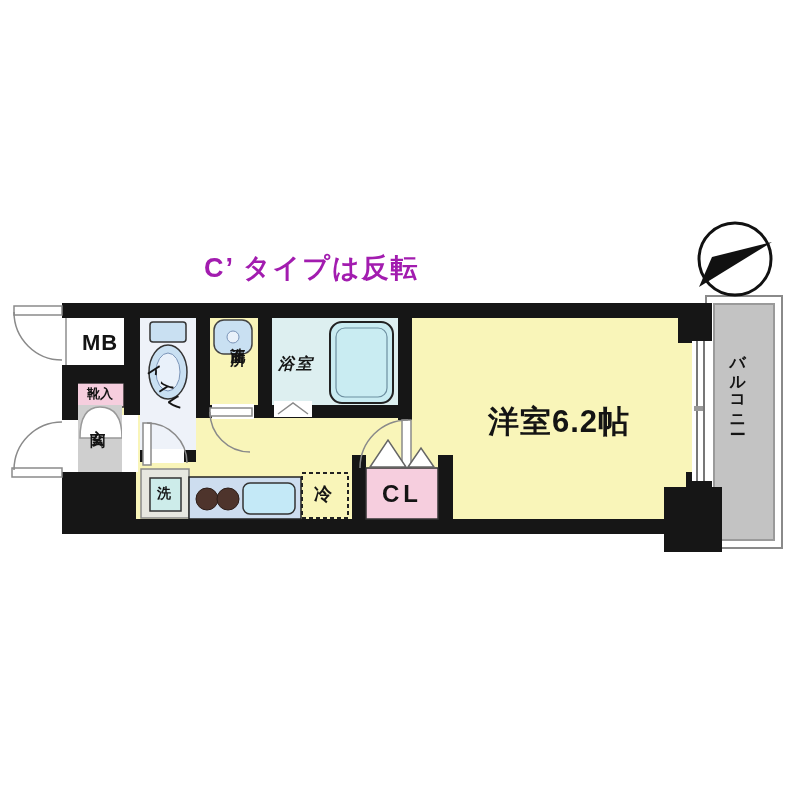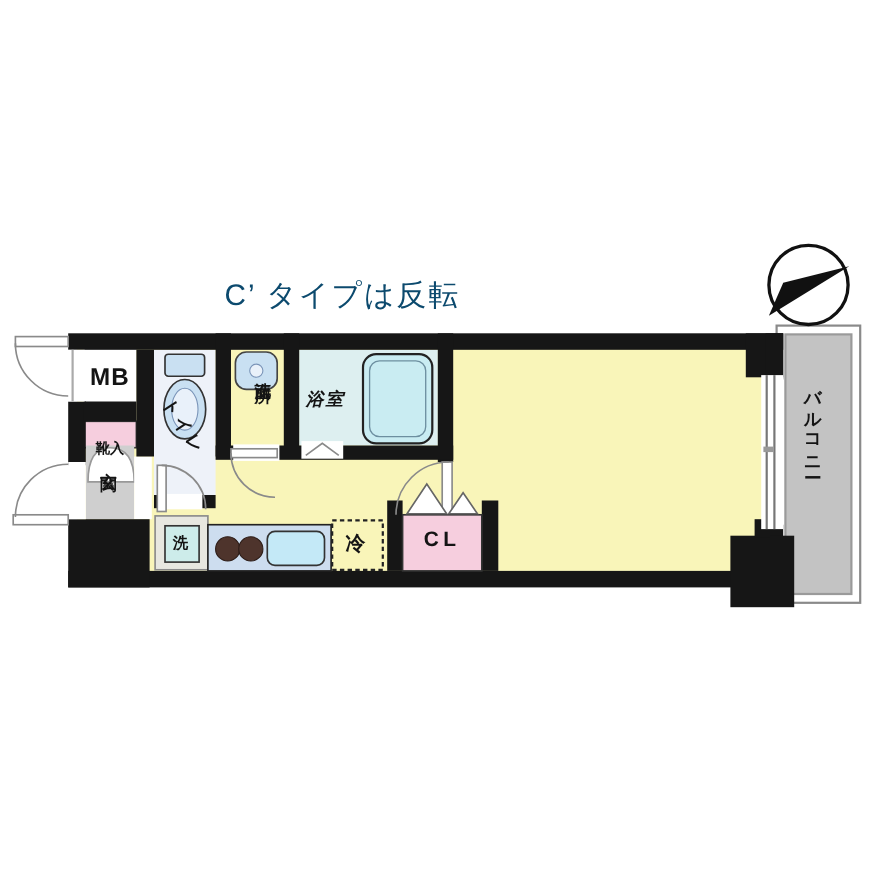--- a/index.html
+++ b/index.html
@@ -1,30 +1,30 @@
 <!DOCTYPE html>
 <html><head>
 <meta charset="utf-8">
 <style>
   html,body{margin:0;padding:0;background:#ffffff;width:800px;height:800px;
     font-family:"Liberation Sans","DejaVu Sans",sans-serif;}
   .canvas{position:relative;width:800px;height:800px;background:#fff;overflow:hidden;}
   .canvas svg{position:absolute;left:0;top:0;}
   .lbl{position:absolute;color:#141414;font-weight:bold;line-height:1.05;white-space:nowrap;}
   .lbl.center{text-align:center;}
-  #title-label{color:#0c4a6e;font-size:27px;font-weight:400;letter-spacing:2px;}
+  #title-label{color:#a21caf;font-size:27px;font-weight:700;letter-spacing:2px;}
   #mb-label{left:76px;top:331px;width:48px;font-size:22px;letter-spacing:1px;}
-  #shoe-label{left:76px;top:401px;width:48px;font-size:13px;}
+  #shoe-label{left:76px;top:387px;width:48px;font-size:13px;}
   #entrance-label{left:90px;top:417px;font-size:15px;letter-spacing:4px;writing-mode:vertical-rl;}
   #toilet-label{left:150px;top:356px;font-size:16px;transform:rotate(57deg);transform-origin:left center;letter-spacing:3px;}
   #washroom-label{left:230px;top:336px;font-size:15px;letter-spacing:2px;writing-mode:vertical-rl;}
   #bathroom-label{left:274px;top:356px;width:44px;font-size:16px;letter-spacing:2px;font-style:italic;}
   #washer-label{left:157px;top:486px;font-size:14px;}
   #fridge-label{left:314px;top:485px;font-size:18px;}
-  #closet-label{left:366px;top:481px;width:72px;font-size:19px;letter-spacing:4px;}
+  #closet-label{left:366px;top:481px;width:72px;font-size:24px;letter-spacing:4px;}
   #main-room-label{left:438px;top:406px;width:242px;font-size:31px;letter-spacing:1px;}
   #balcony-label{left:729px;top:344px;font-size:16px;letter-spacing:2px;writing-mode:vertical-rl;}
   #title-label{position:absolute;left:204px;top:254px;}
 </style>
 </head>
 <body>
 
 <div class="canvas">
 
 <svg width="800" height="800" viewBox="0 0 800 800">
@@ -123,15 +123,16 @@
 <div class="lbl" id="title-label">C’ タイプは反転</div>
 <div class="lbl center" id="mb-label">MB</div>
 <div class="lbl center" id="shoe-label">靴入</div>
 <div class="lbl" id="entrance-label">玄関</div>
 <div class="lbl" id="toilet-label">トイレ</div>
 <div class="lbl" id="washroom-label">洗面所</div>
 <div class="lbl center" id="bathroom-label">浴室</div>
 <div class="lbl" id="washer-label">洗</div>
 <div class="lbl" id="fridge-label">冷</div>
 <div class="lbl center" id="closet-label">CL</div>
+<div class="lbl center" id="main-room-label">洋室6.2帖</div>
 <div class="lbl" id="balcony-label">バルコニー</div>
 
 </div>
 
 </body></html>

